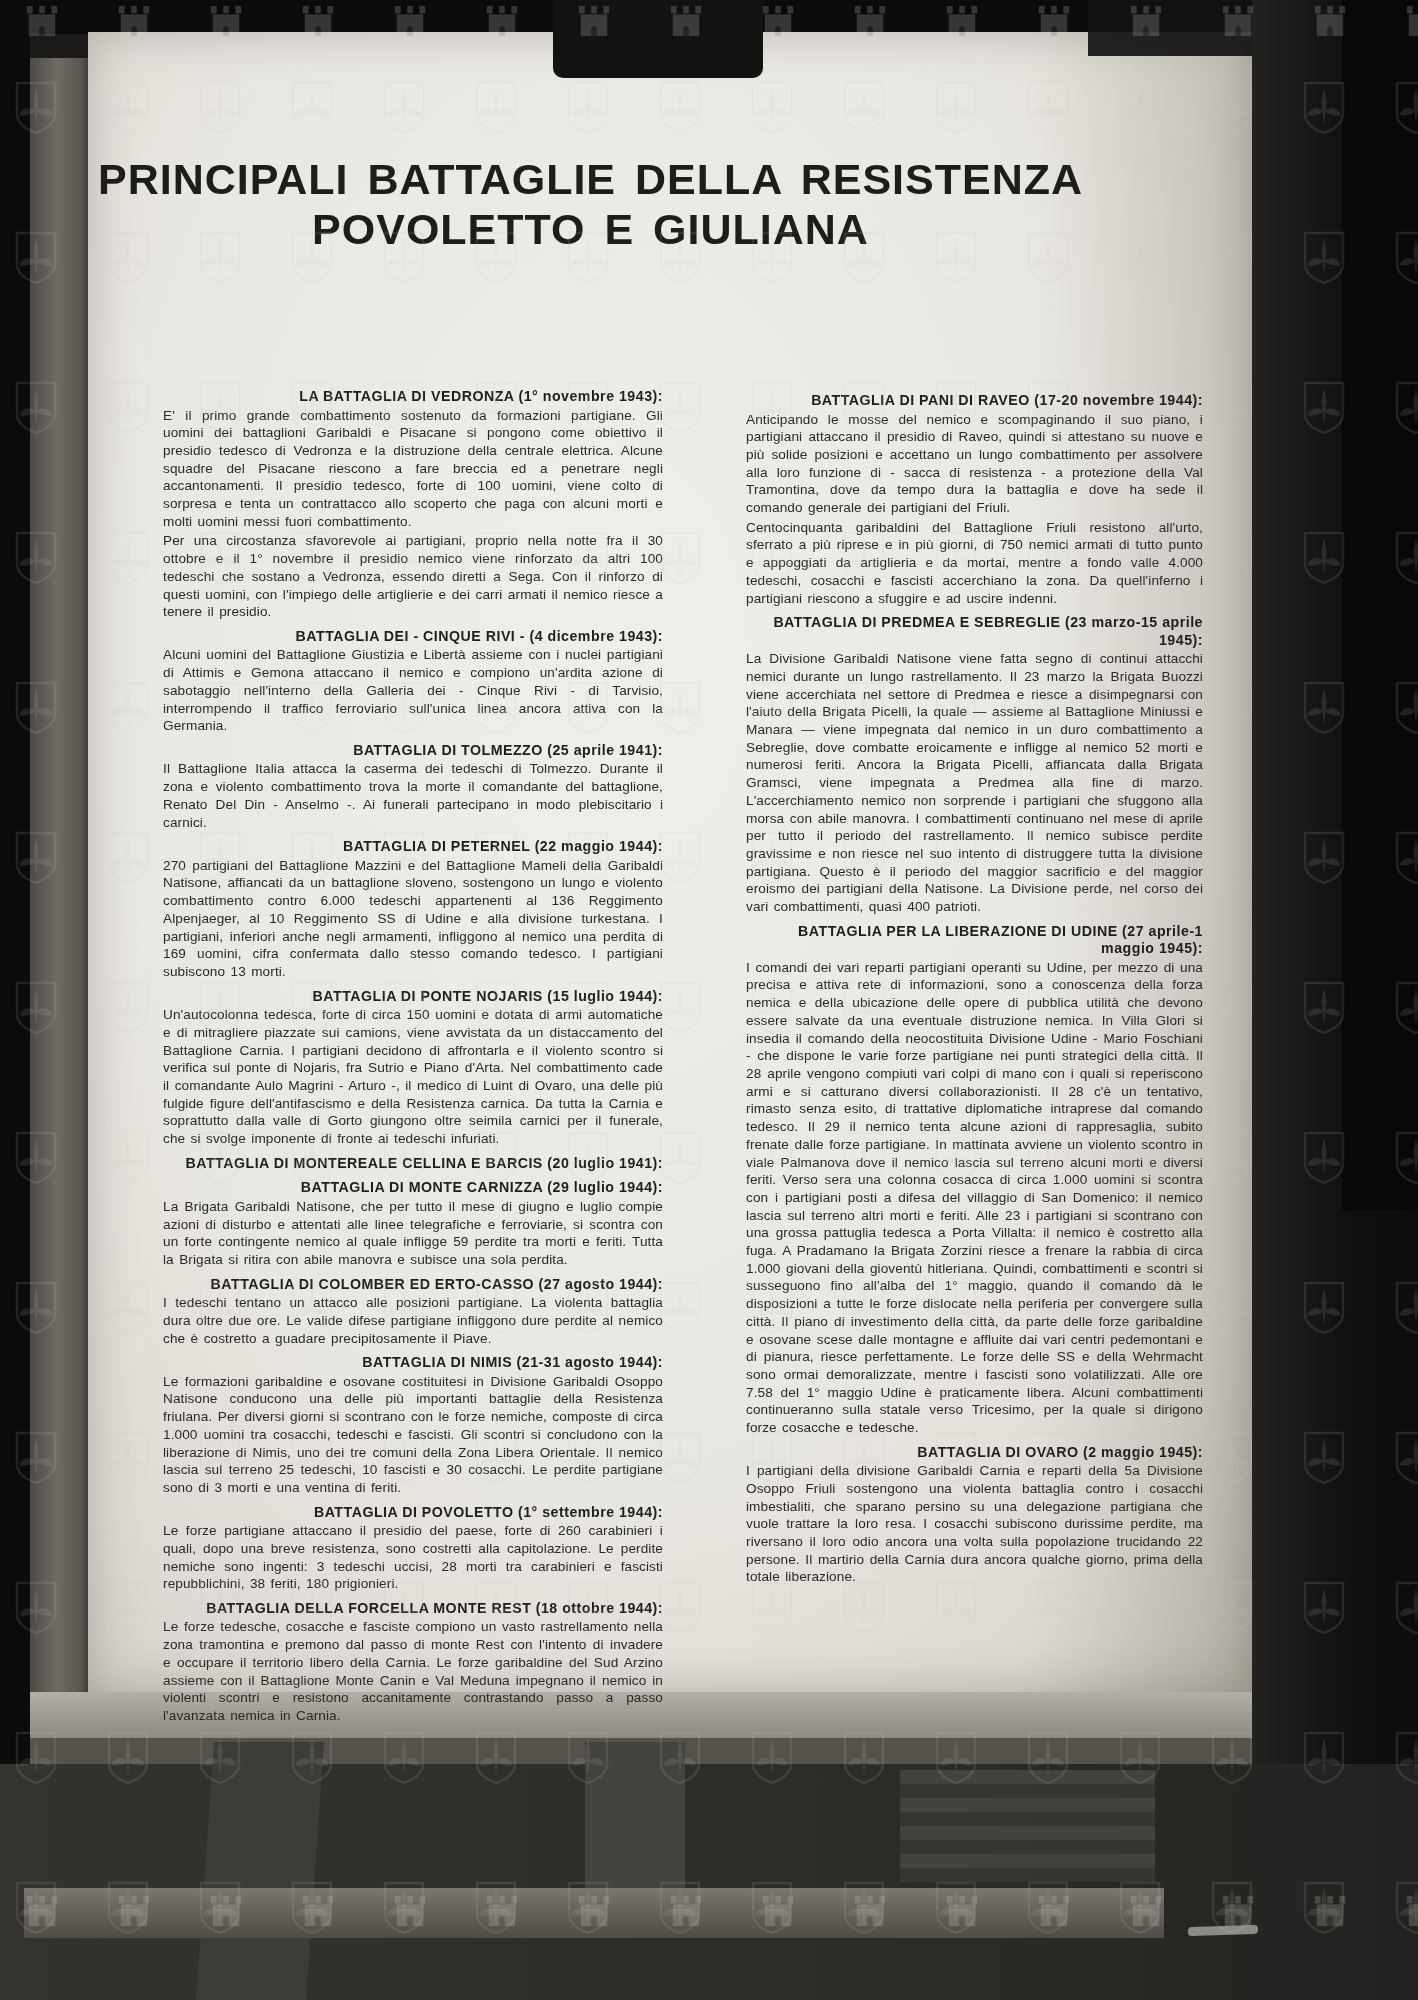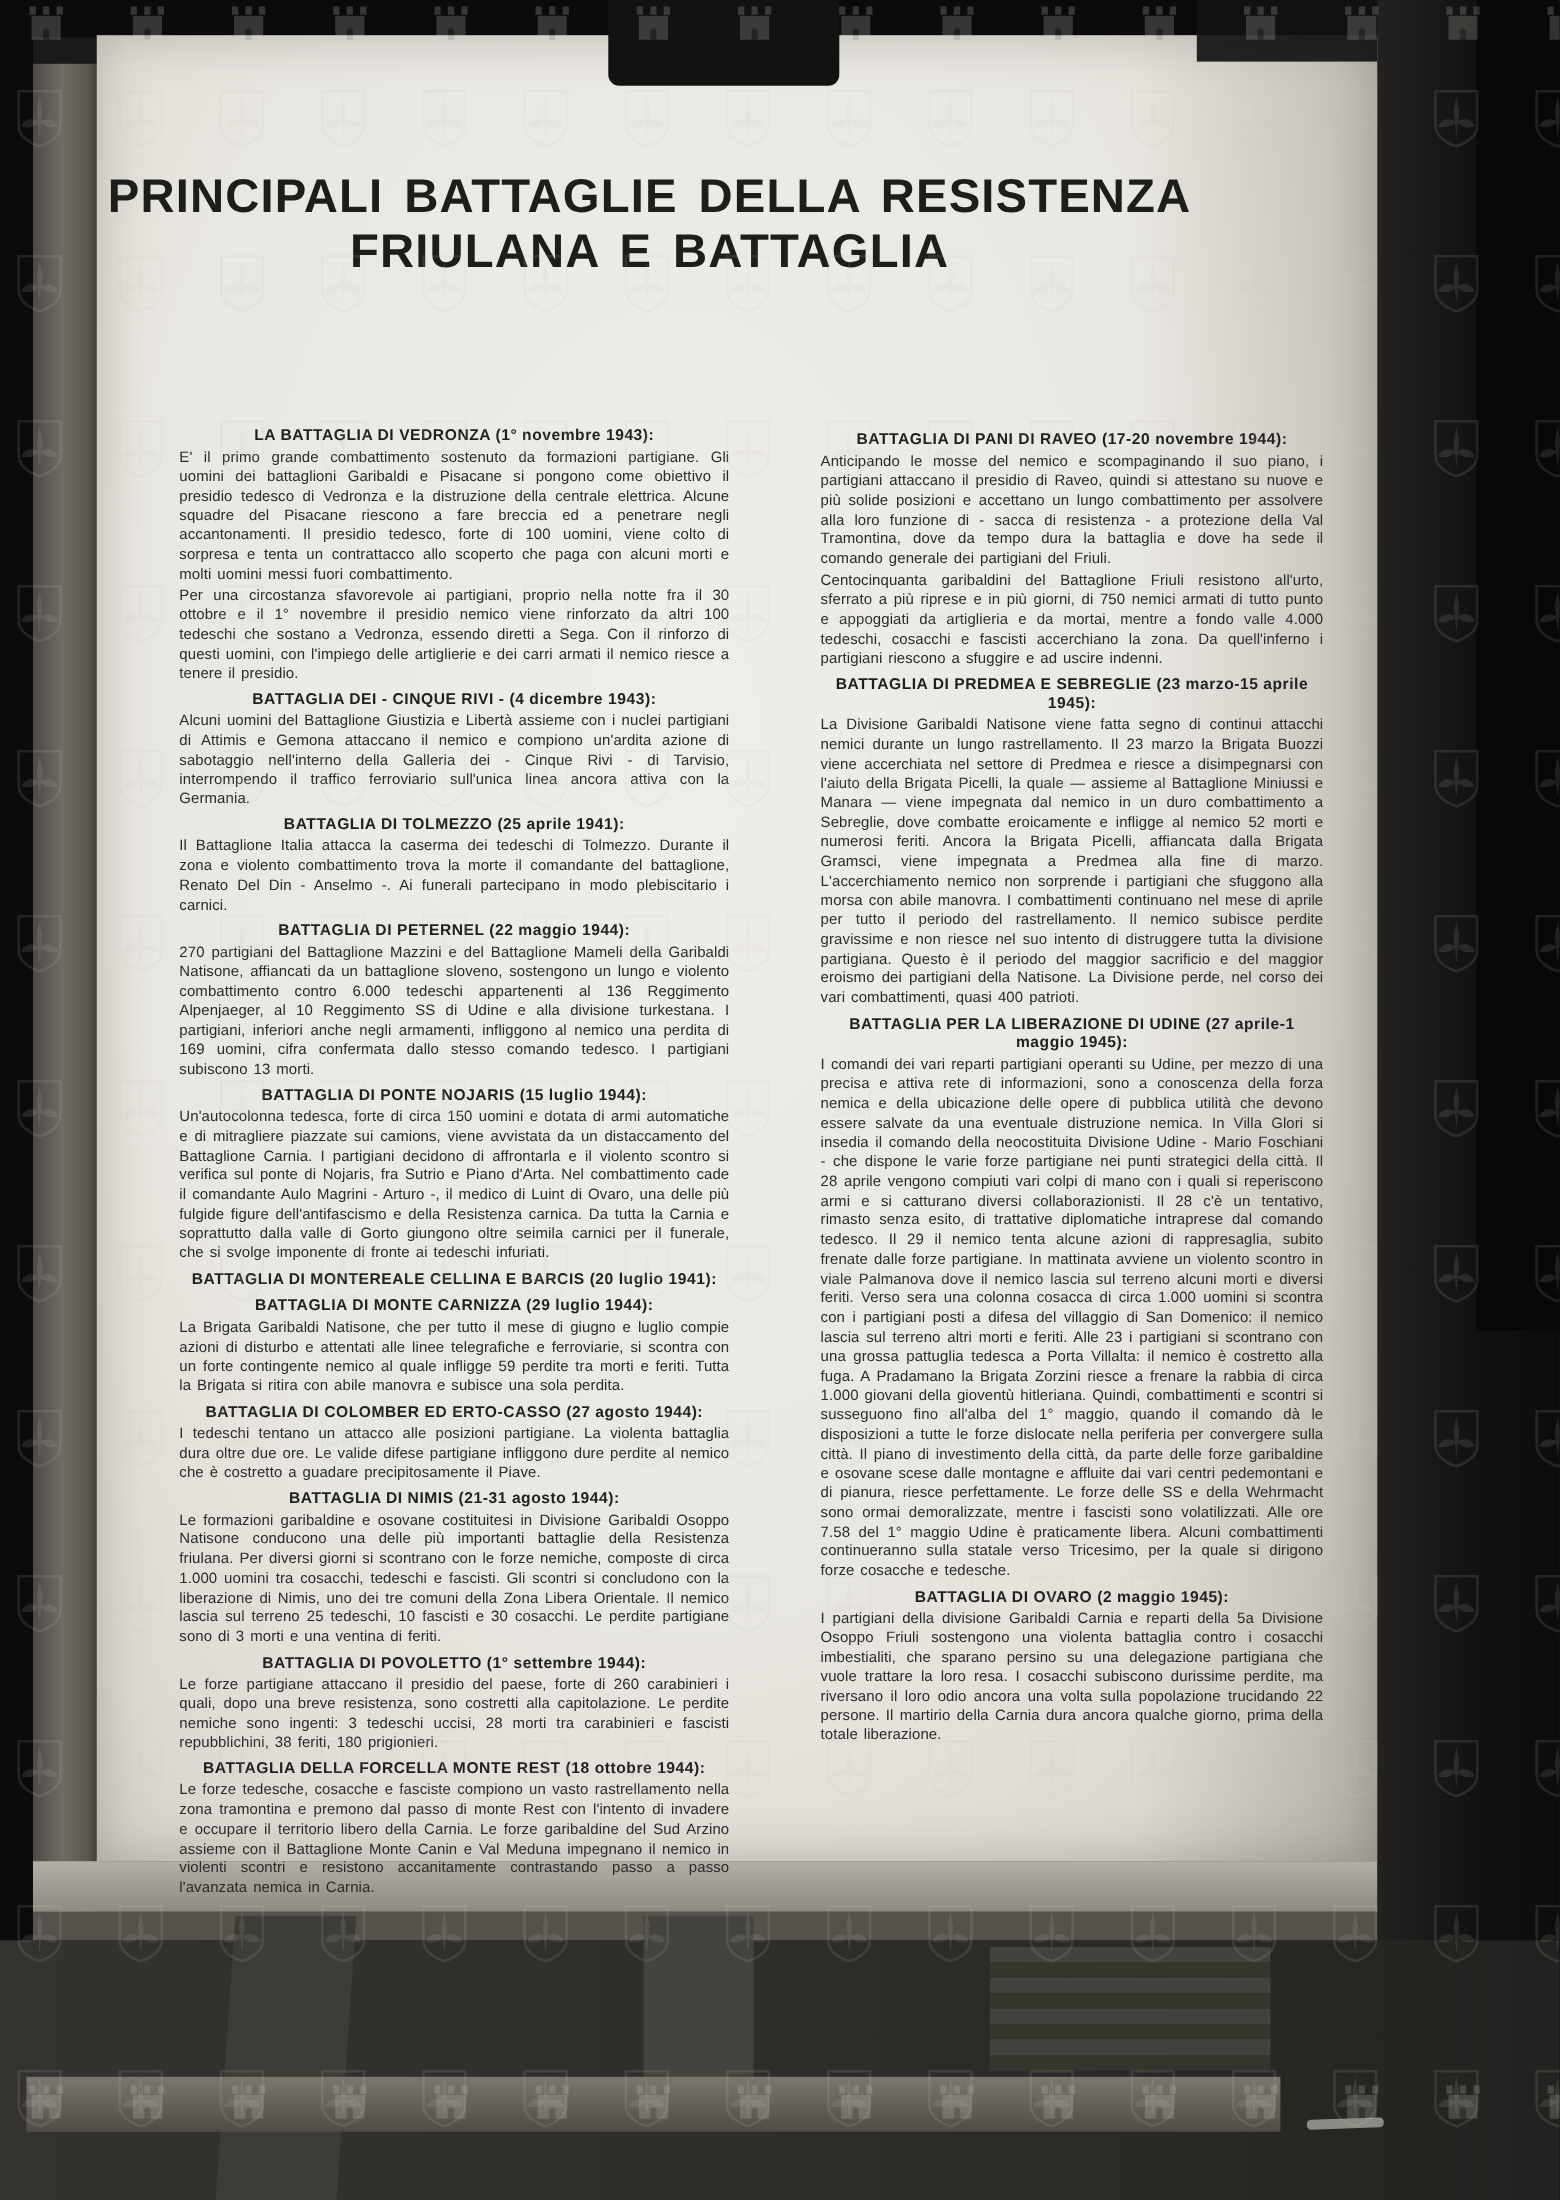--- a/index.html
+++ b/index.html
@@ -39,21 +39,21 @@
      background:linear-gradient(90deg,rgba(90,85,72,0),rgba(90,85,72,.22));}
   .title{left:0;top:122px;width:1005px;text-align:center;font-weight:bold;
      font-size:43px;line-height:50px;letter-spacing:1px;color:#1d1d1c;
      word-spacing:6px;}
   .col{position:absolute;text-align:justify;color:#2a2a28;}
   #col-left{left:75px;top:356px;width:500px;}
   #col-right{left:658px;top:360px;width:457px;}
   .col p{margin:0 0 2px;font-size:13.6px;line-height:17.7px;letter-spacing:.1px;
      word-spacing:1.5px;}
   .col h3{margin:7px 0 1px;font-size:14.2px;line-height:17.5px;font-weight:bold;
-     letter-spacing:.5px;color:#1f1f1e;text-align:center;}
+     letter-spacing:.5px;color:#1f1f1e;text-align:right;}
   .col .section:first-child h3{margin-top:0;}
   
   #watermark{left:0;top:0;width:1418px;height:2000px;pointer-events:none;}
   .wm{position:absolute;}
 </style>
 </head>
 <body>
 
 <div class="photo">
 
@@ -69,21 +69,21 @@
   <div class="abs left-leg"></div>
   <div class="abs center-leg"></div>
   <div class="abs slats"></div>
   <div class="abs rail"></div>
   <div class="abs smudge"></div>
 
   <div class="abs poster">
     <div class="poster-right-shade"></div>
     <div class="abs title">
       <div>PRINCIPALI BATTAGLIE DELLA RESISTENZA</div>
-      <div>FRIULANA E BATTAGLIA</div>
+      <div>POVOLETTO E GIULIANA</div>
     </div>
     <div class="col" id="col-left">
         <div class="section">
           <h3>LA BATTAGLIA DI VEDRONZA (1° novembre 1943):</h3>
           <p>E' il primo grande combattimento sostenuto da formazioni partigiane. Gli uomini dei battaglioni Garibaldi e Pisacane si pongono come obiettivo il presidio tedesco di Vedronza e la distruzione della centrale elettrica. Alcune squadre del Pisacane riescono a fare breccia ed a penetrare negli accantonamenti. Il presidio tedesco, forte di 100 uomini, viene colto di sorpresa e tenta un contrattacco allo scoperto che paga con alcuni morti e molti uomini messi fuori combattimento.</p>
           <p>Per una circostanza sfavorevole ai partigiani, proprio nella notte fra il 30 ottobre e il 1° novembre il presidio nemico viene rinforzato da altri 100 tedeschi che sostano a Vedronza, essendo diretti a Sega. Con il rinforzo di questi uomini, con l'impiego delle artiglierie e dei carri armati il nemico riesce a tenere il presidio.</p>
         </div>
         <div class="section">
           <h3>BATTAGLIA DEI - CINQUE RIVI - (4 dicembre 1943):</h3>
           <p>Alcuni uomini del Battaglione Giustizia e Libertà assieme con i nuclei partigiani di Attimis e Gemona attaccano il nemico e compiono un'ardita azione di sabotaggio nell'interno della Galleria dei - Cinque Rivi - di Tarvisio, interrompendo il traffico ferroviario sull'unica linea ancora attiva con la Germania.</p>

